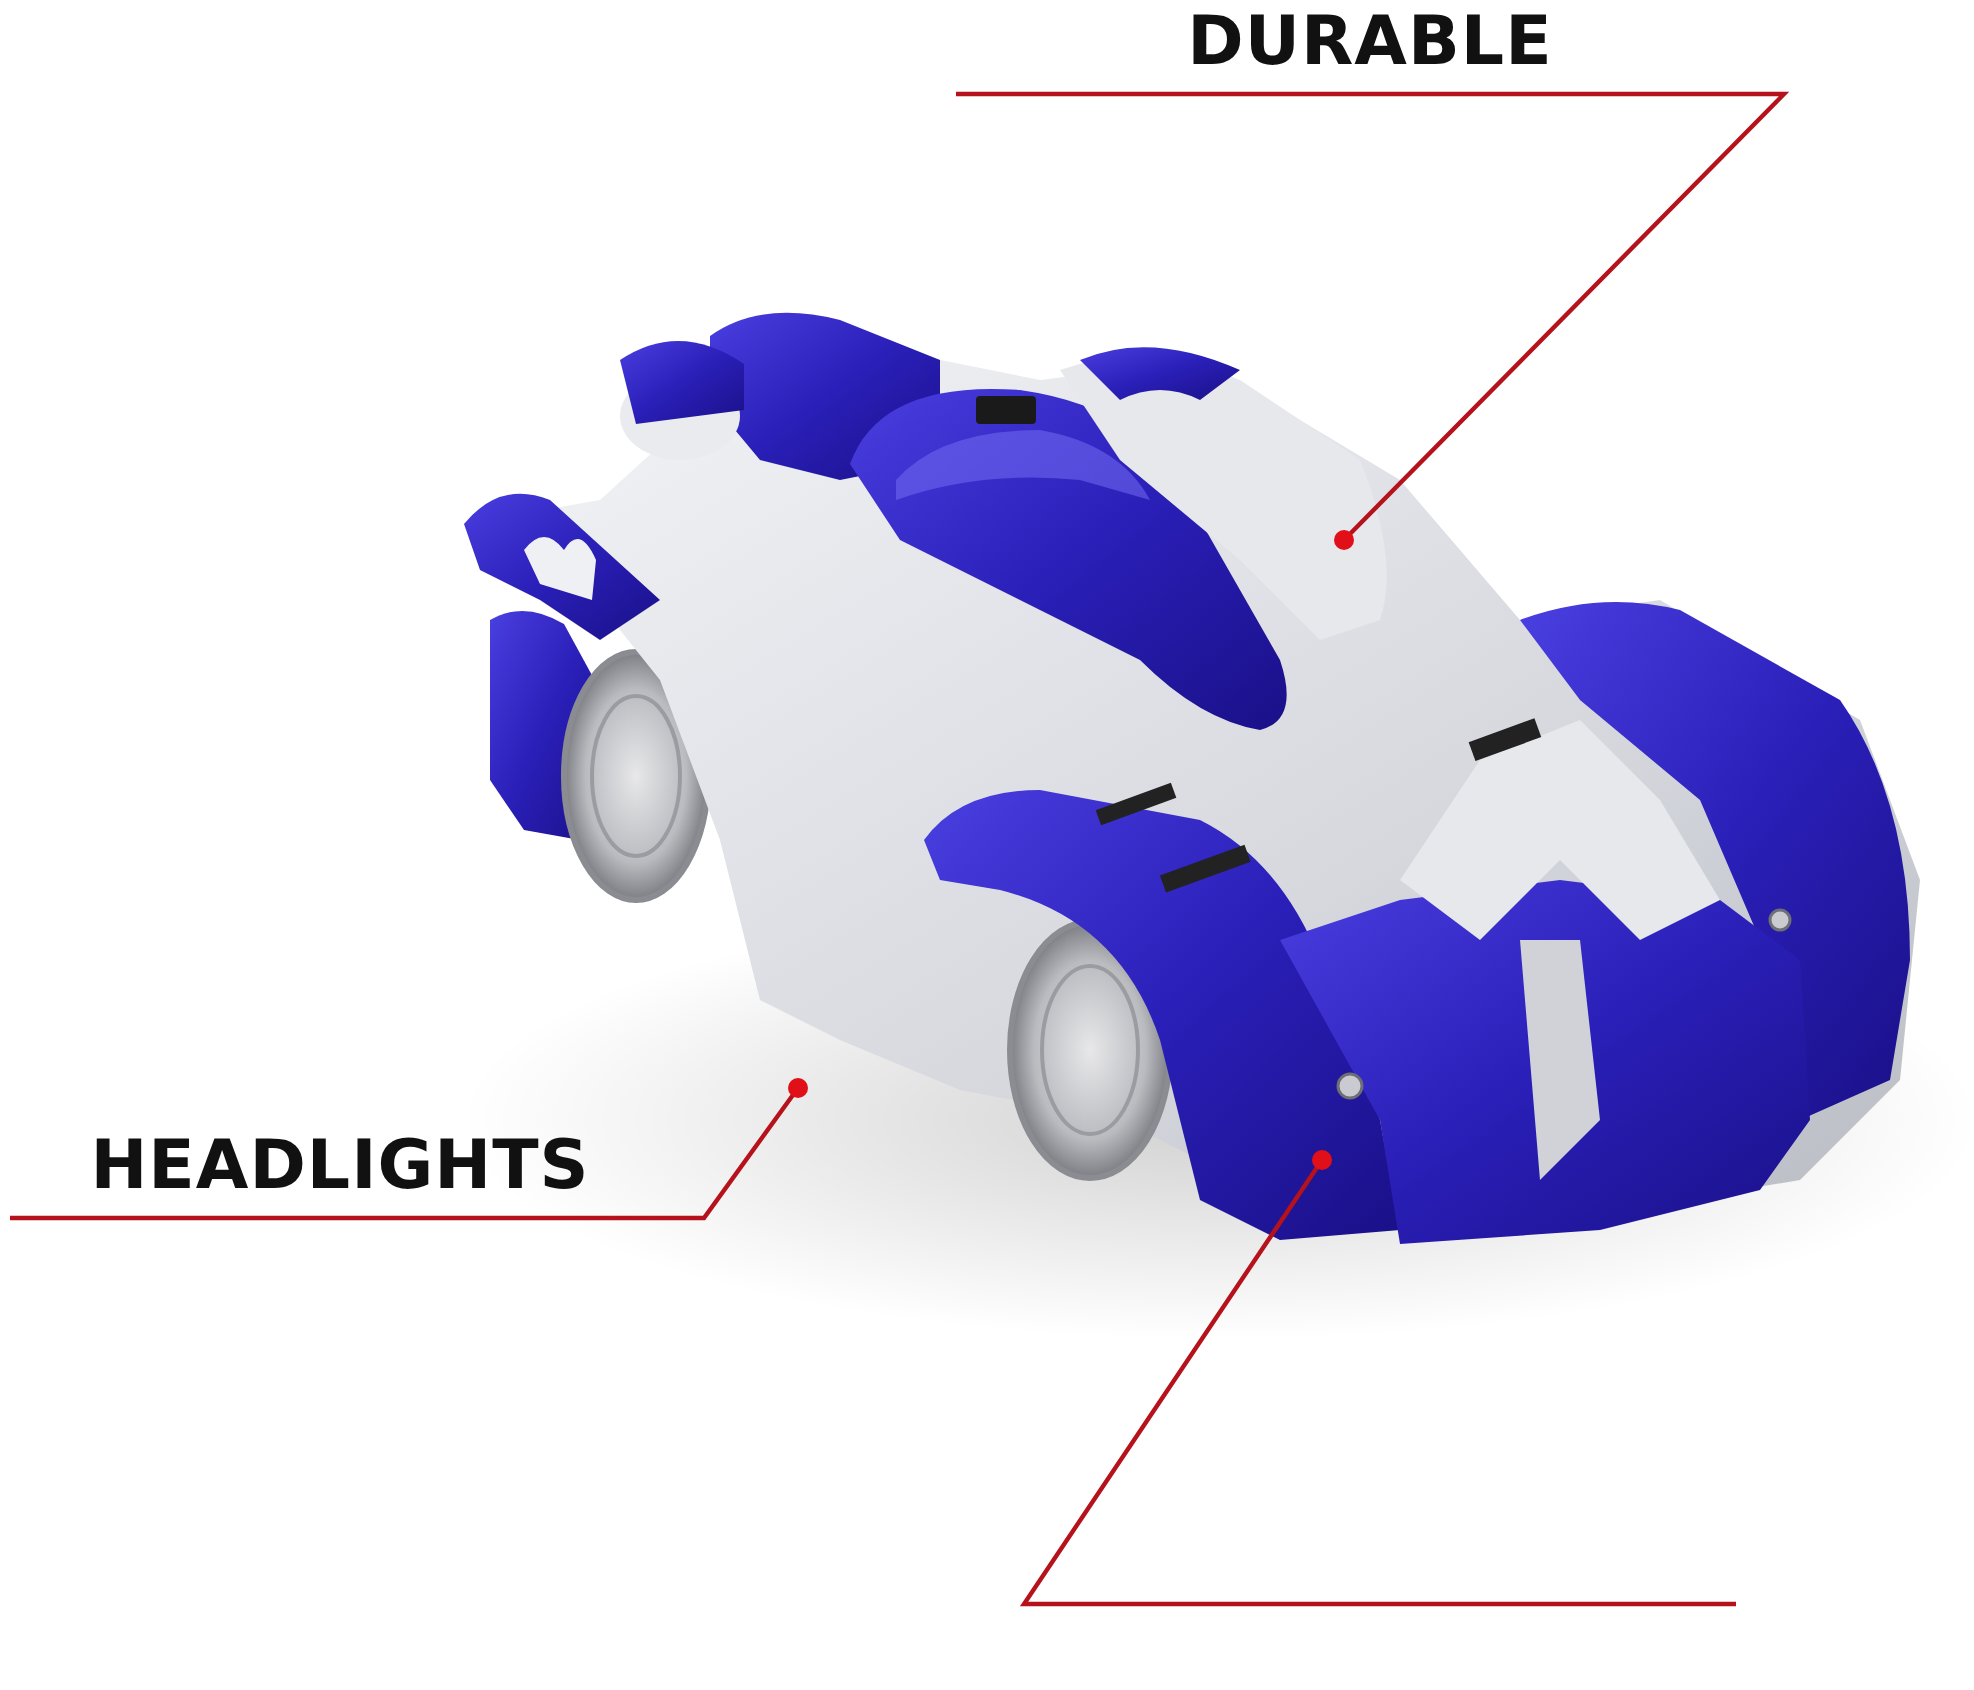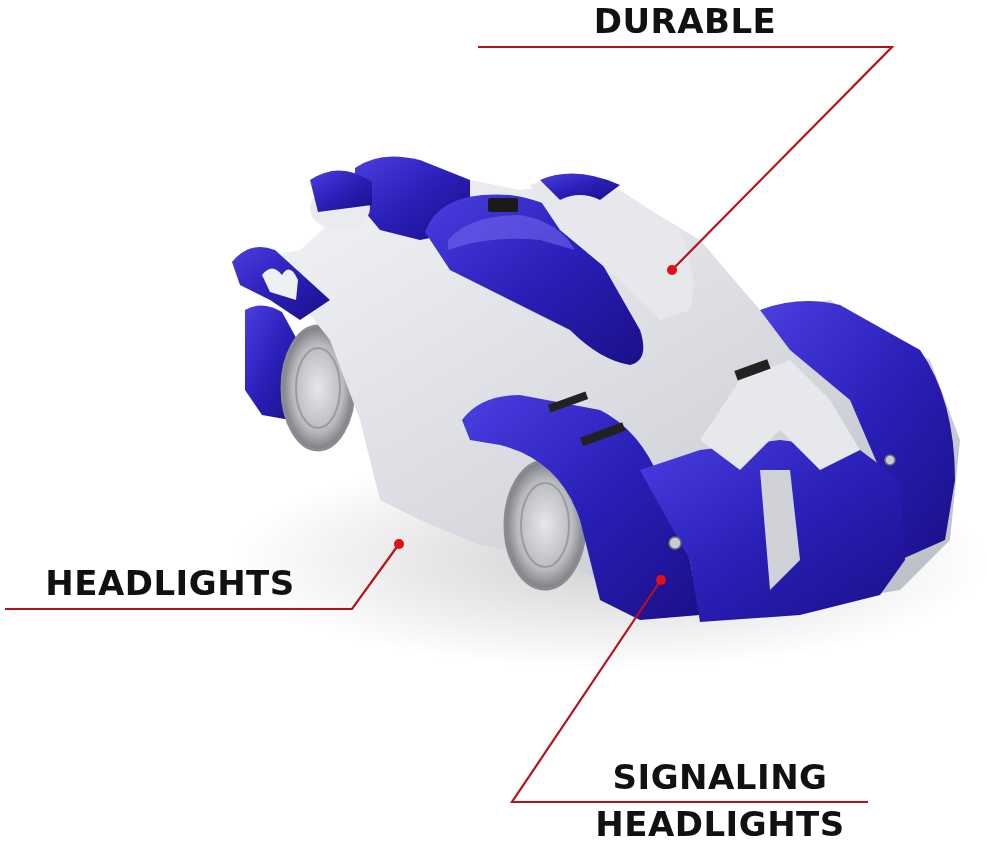--- a/index.html
+++ b/index.html
@@ -110,18 +110,14 @@
   </svg>
 
   <div class="label l-durable">
     <span class="line1">DURABLE</span>
   </div>
 
   <div class="label l-suction">
     <span class="line1">HEADLIGHTS</span>
   </div>
 
-  <div class="label l-signal">
-    <span class="line1">SIGNALING</span>
-    <span class="line2">HEADLIGHTS</span>
-  </div>
 
 </div>
 
 </body></html>

